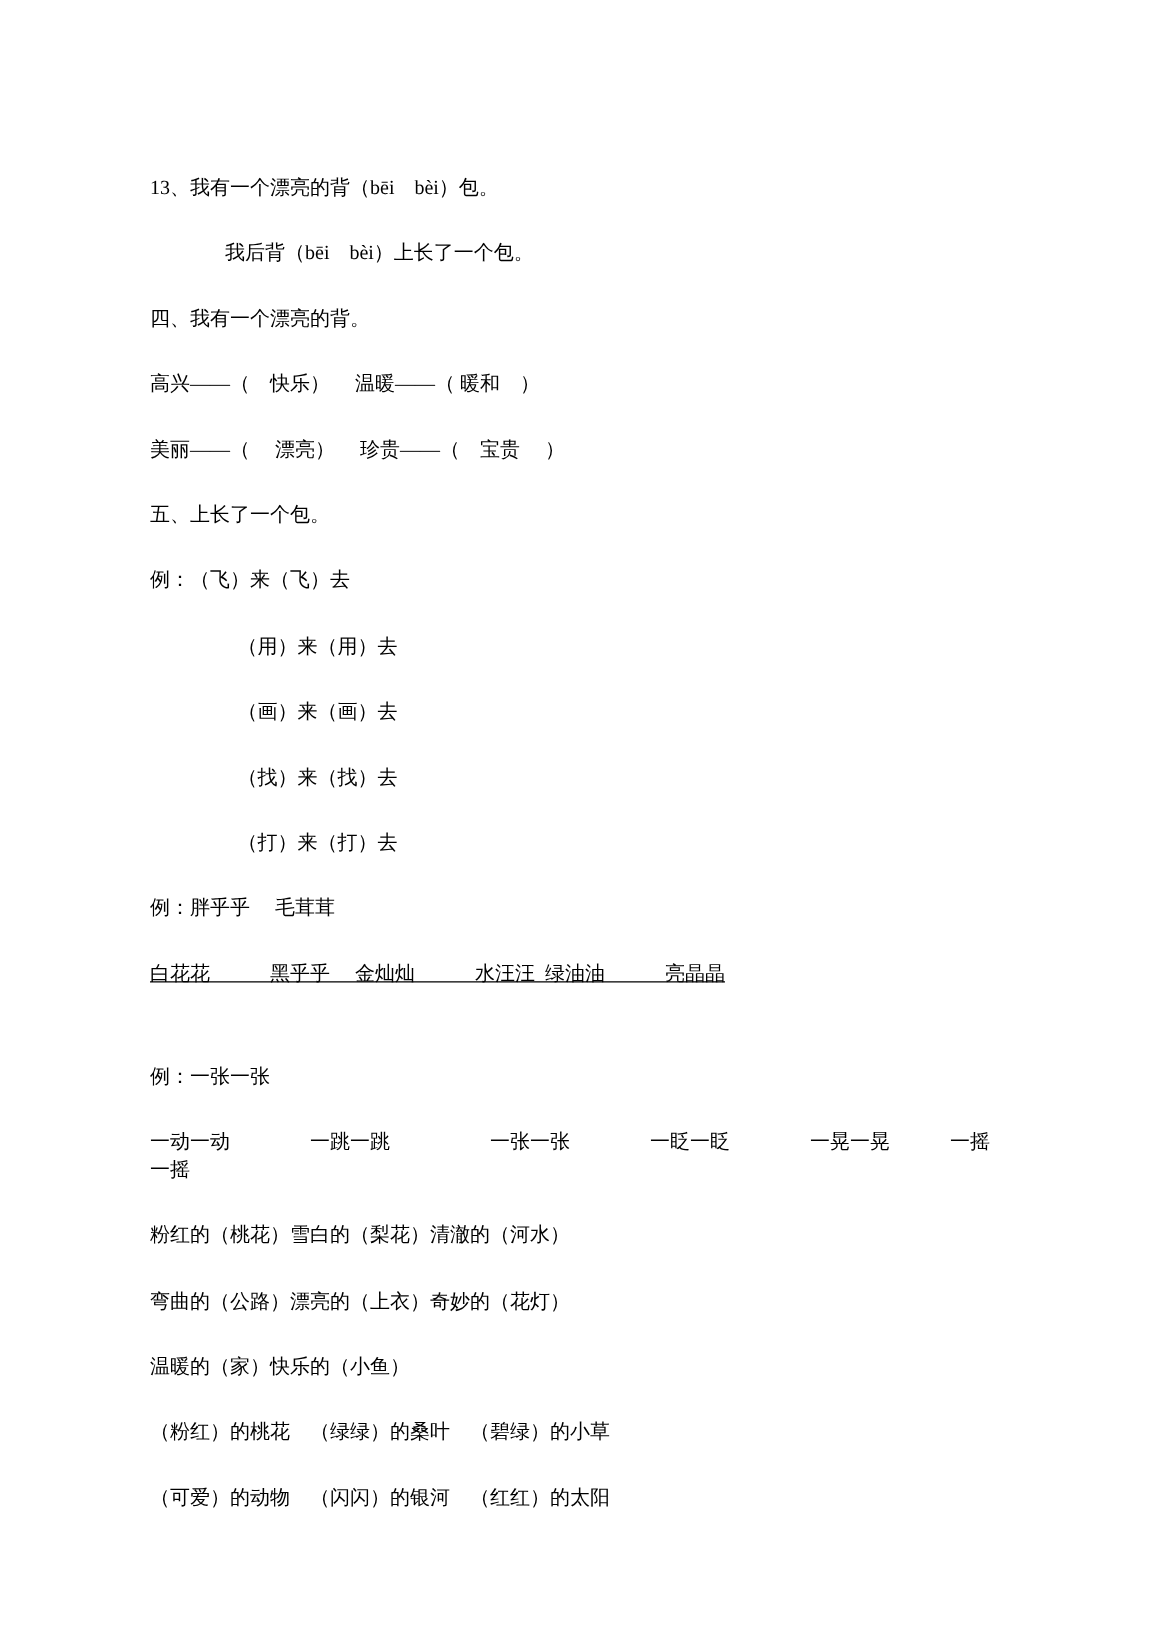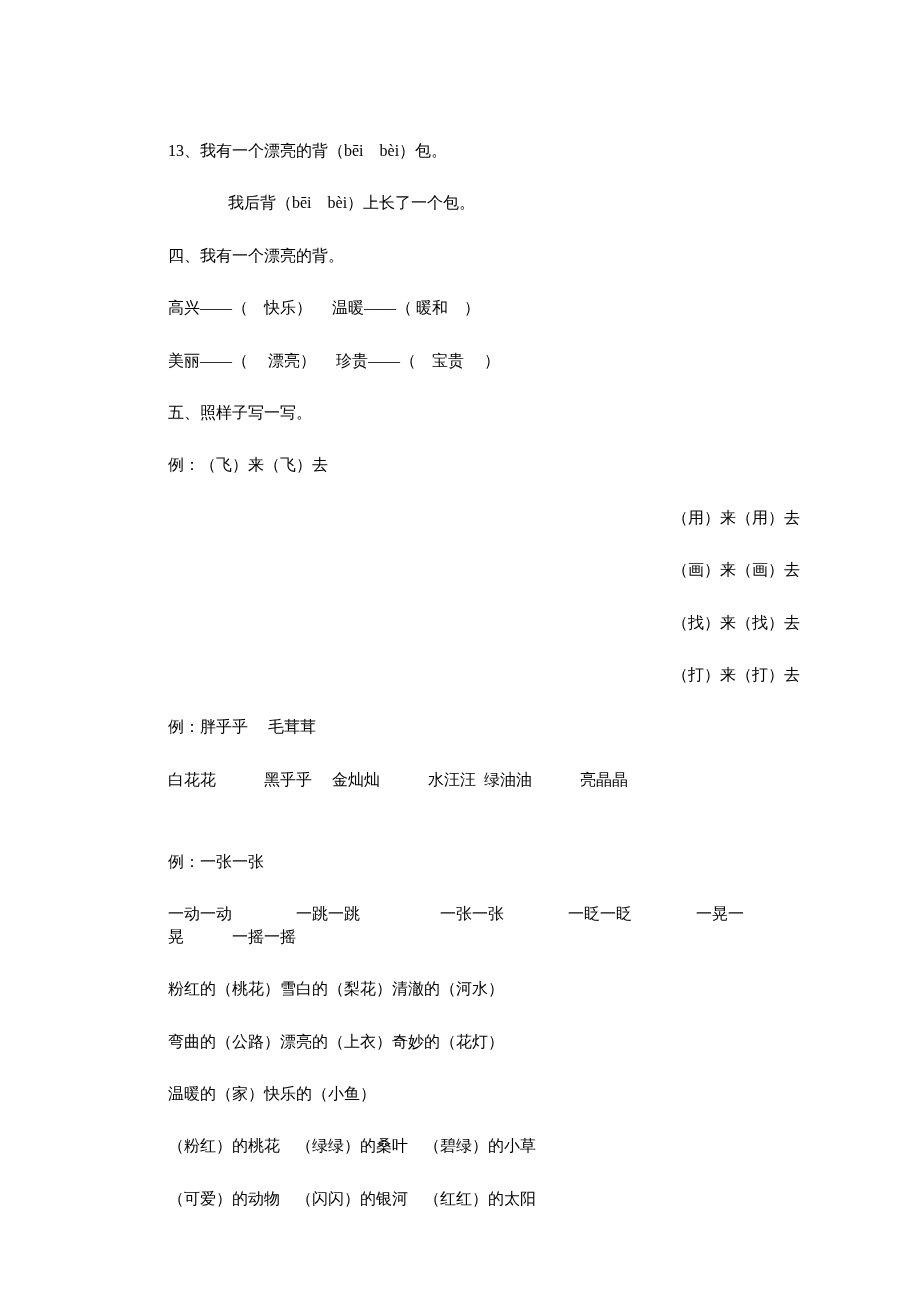--- a/index.html
+++ b/index.html
@@ -8,45 +8,43 @@
       line-height: 1.4;
       color: #000;
       background: #fff;
       margin: 0;
       padding: 140px 120px 40px 120px;
       width: 920px;
       box-sizing: border-box;
     }
     .line {
       margin-bottom: 30px;
-      margin-left: 48px;
     }
     .indent-1 {
       padding-left: 60px;
     }
     .indent-2 {
       padding-left: 70px;
-      text-align: right;
     }
   </style>
 </head>
 <body>
 
 <div class="line">13、我有一个漂亮的背（bēi bèi）包。</div>
 <div class="line indent-1">我后背（bēi bèi）上长了一个包。</div>
 <div class="line">四、我有一个漂亮的背。</div>
 <div class="line">高兴——（ 快乐）  温暖——（ 暖和 ）</div>
 <div class="line">美丽——（  漂亮）  珍贵——（ 宝贵  ）</div>
-<div class="line">五、照样子写一写。</div>
+<div class="line">五、上长了一个包。</div>
 <div class="line">例：（飞）来（飞）去</div>
 <div class="line indent-2">（用）来（用）去</div>
 <div class="line indent-2">（画）来（画）去</div>
 <div class="line indent-2">（找）来（找）去</div>
 <div class="line indent-2">（打）来（打）去</div>
 <div class="line">例：胖乎乎  毛茸茸</div>
-<div class="line" style="margin-bottom:60px;">白花花   黑乎乎  金灿灿   水汪汪 绿油油   亮晶晶</div>
+<div class="line" style="margin-bottom:60px;text-decoration:underline;">白花花   黑乎乎  金灿灿   水汪汪 绿油油   亮晶晶</div>
 <div class="line">例：一张一张</div>
 <div class="line">一动一动    一跳一跳     一张一张    一眨一眨    一晃一晃   一摇一摇</div>
 <div class="line">粉红的（桃花）雪白的（梨花）清澈的（河水）</div>
 <div class="line">弯曲的（公路）漂亮的（上衣）奇妙的（花灯）</div>
 <div class="line">温暖的（家）快乐的（小鱼）</div>
 <div class="line">（粉红）的桃花 （绿绿）的桑叶 （碧绿）的小草</div>
 <div class="line">（可爱）的动物 （闪闪）的银河 （红红）的太阳</div>
 
 </body></html>

